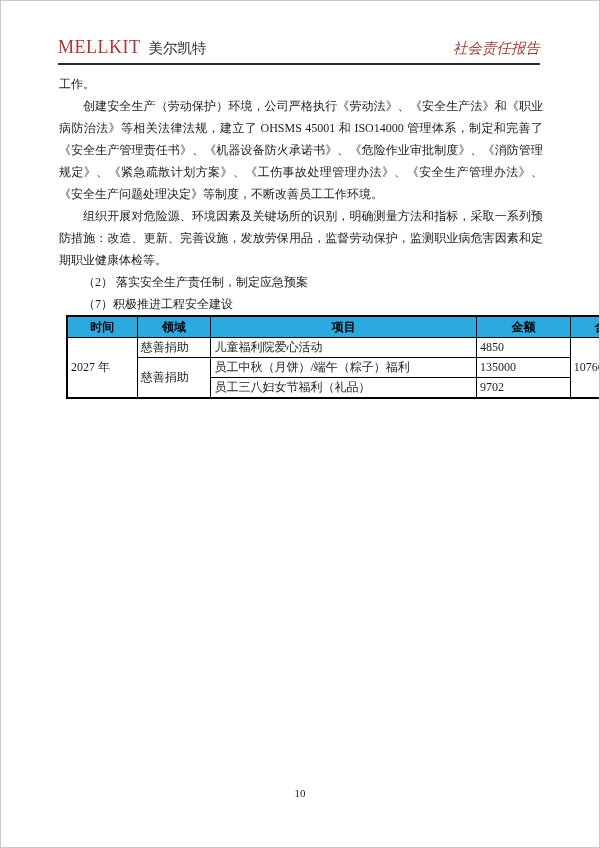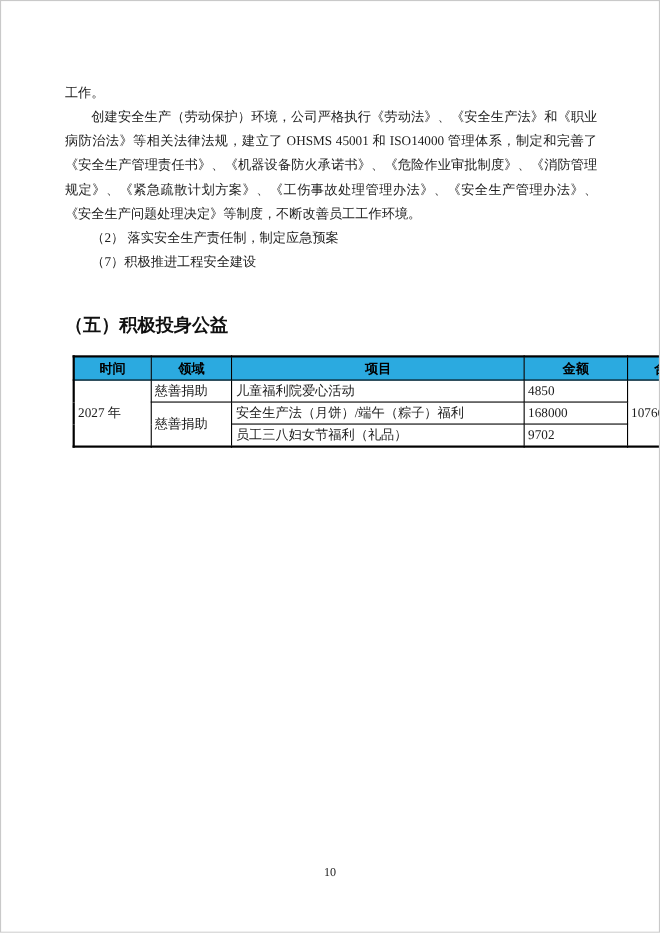--- a/index.html
+++ b/index.html
@@ -86,28 +86,35 @@
   .page-number{
     position:absolute;bottom:48px;left:0;right:0;
     text-align:center;font-size:11px;color:#222;
   }
 </style>
 </head>
 <body>
 
 <div class="page">
 
+  <div class="doc-header">
+    <div>
+      <span class="logo-en">MELLKIT</span>
+      <span class="logo-cn">美尔凯特</span>
+    </div>
+    <div class="report-title">社会责任报告</div>
+  </div>
 
   <div class="content">
     <p>工作。</p>
     <p class="indent">创建安全生产（劳动保护）环境，公司严格执行《劳动法》、《安全生产法》和《职业病防治法》等相关法律法规，建立了 OHSMS 45001 和 ISO14000 管理体系，制定和完善了《安全生产管理责任书》、《机器设备防火承诺书》、《危险作业审批制度》、《消防管理规定》、《紧急疏散计划方案》、《工伤事故处理管理办法》、《安全生产管理办法》、《安全生产问题处理决定》等制度，不断改善员工工作环境。</p>
+    <p class="indent">组织开展对危险源、环境因素及关键场所的识别，明确测量方法和指标，采取一系列预防措施：改造、更新、完善设施，发放劳保用品，监督劳动保护，监测职业病危害因素和定期职业健康体检等。</p>
     <p class="indent">（2） 落实安全生产责任制，制定应急预案</p>
     <p class="indent">（7）积极推进工程安全建设</p>
 
-    <div class="section-heading">（五）积极投身公益</div>
 
 
 
     <table class="welfare">
       <colgroup>
         <col class="col-time">
           <col class="col-field">
           <col class="col-project">
           <col class="col-amount">
           <col class="col-total">
@@ -124,22 +131,22 @@
       <tbody>
         <tr>
           <td rowspan="3">2027 年</td>
           <td>慈善捐助</td>
           <td>儿童福利院爱心活动</td>
           <td>4850</td>
           <td rowspan="3" class="center">1076677.8</td>
         </tr>
         <tr>
           <td rowspan="2">慈善捐助</td>
-          <td>安全生产法（月饼）/端午（粽子）福利</td>
-          <td>168000</td>
+          <td>员工中秋（月饼）/端午（粽子）福利</td>
+          <td>135000</td>
         </tr>
         <tr>
           <td>员工三八妇女节福利（礼品）</td>
           <td>9702</td>
         </tr>
       </tbody>
     </table>
   </div>
 
   <div class="page-number">10</div>

